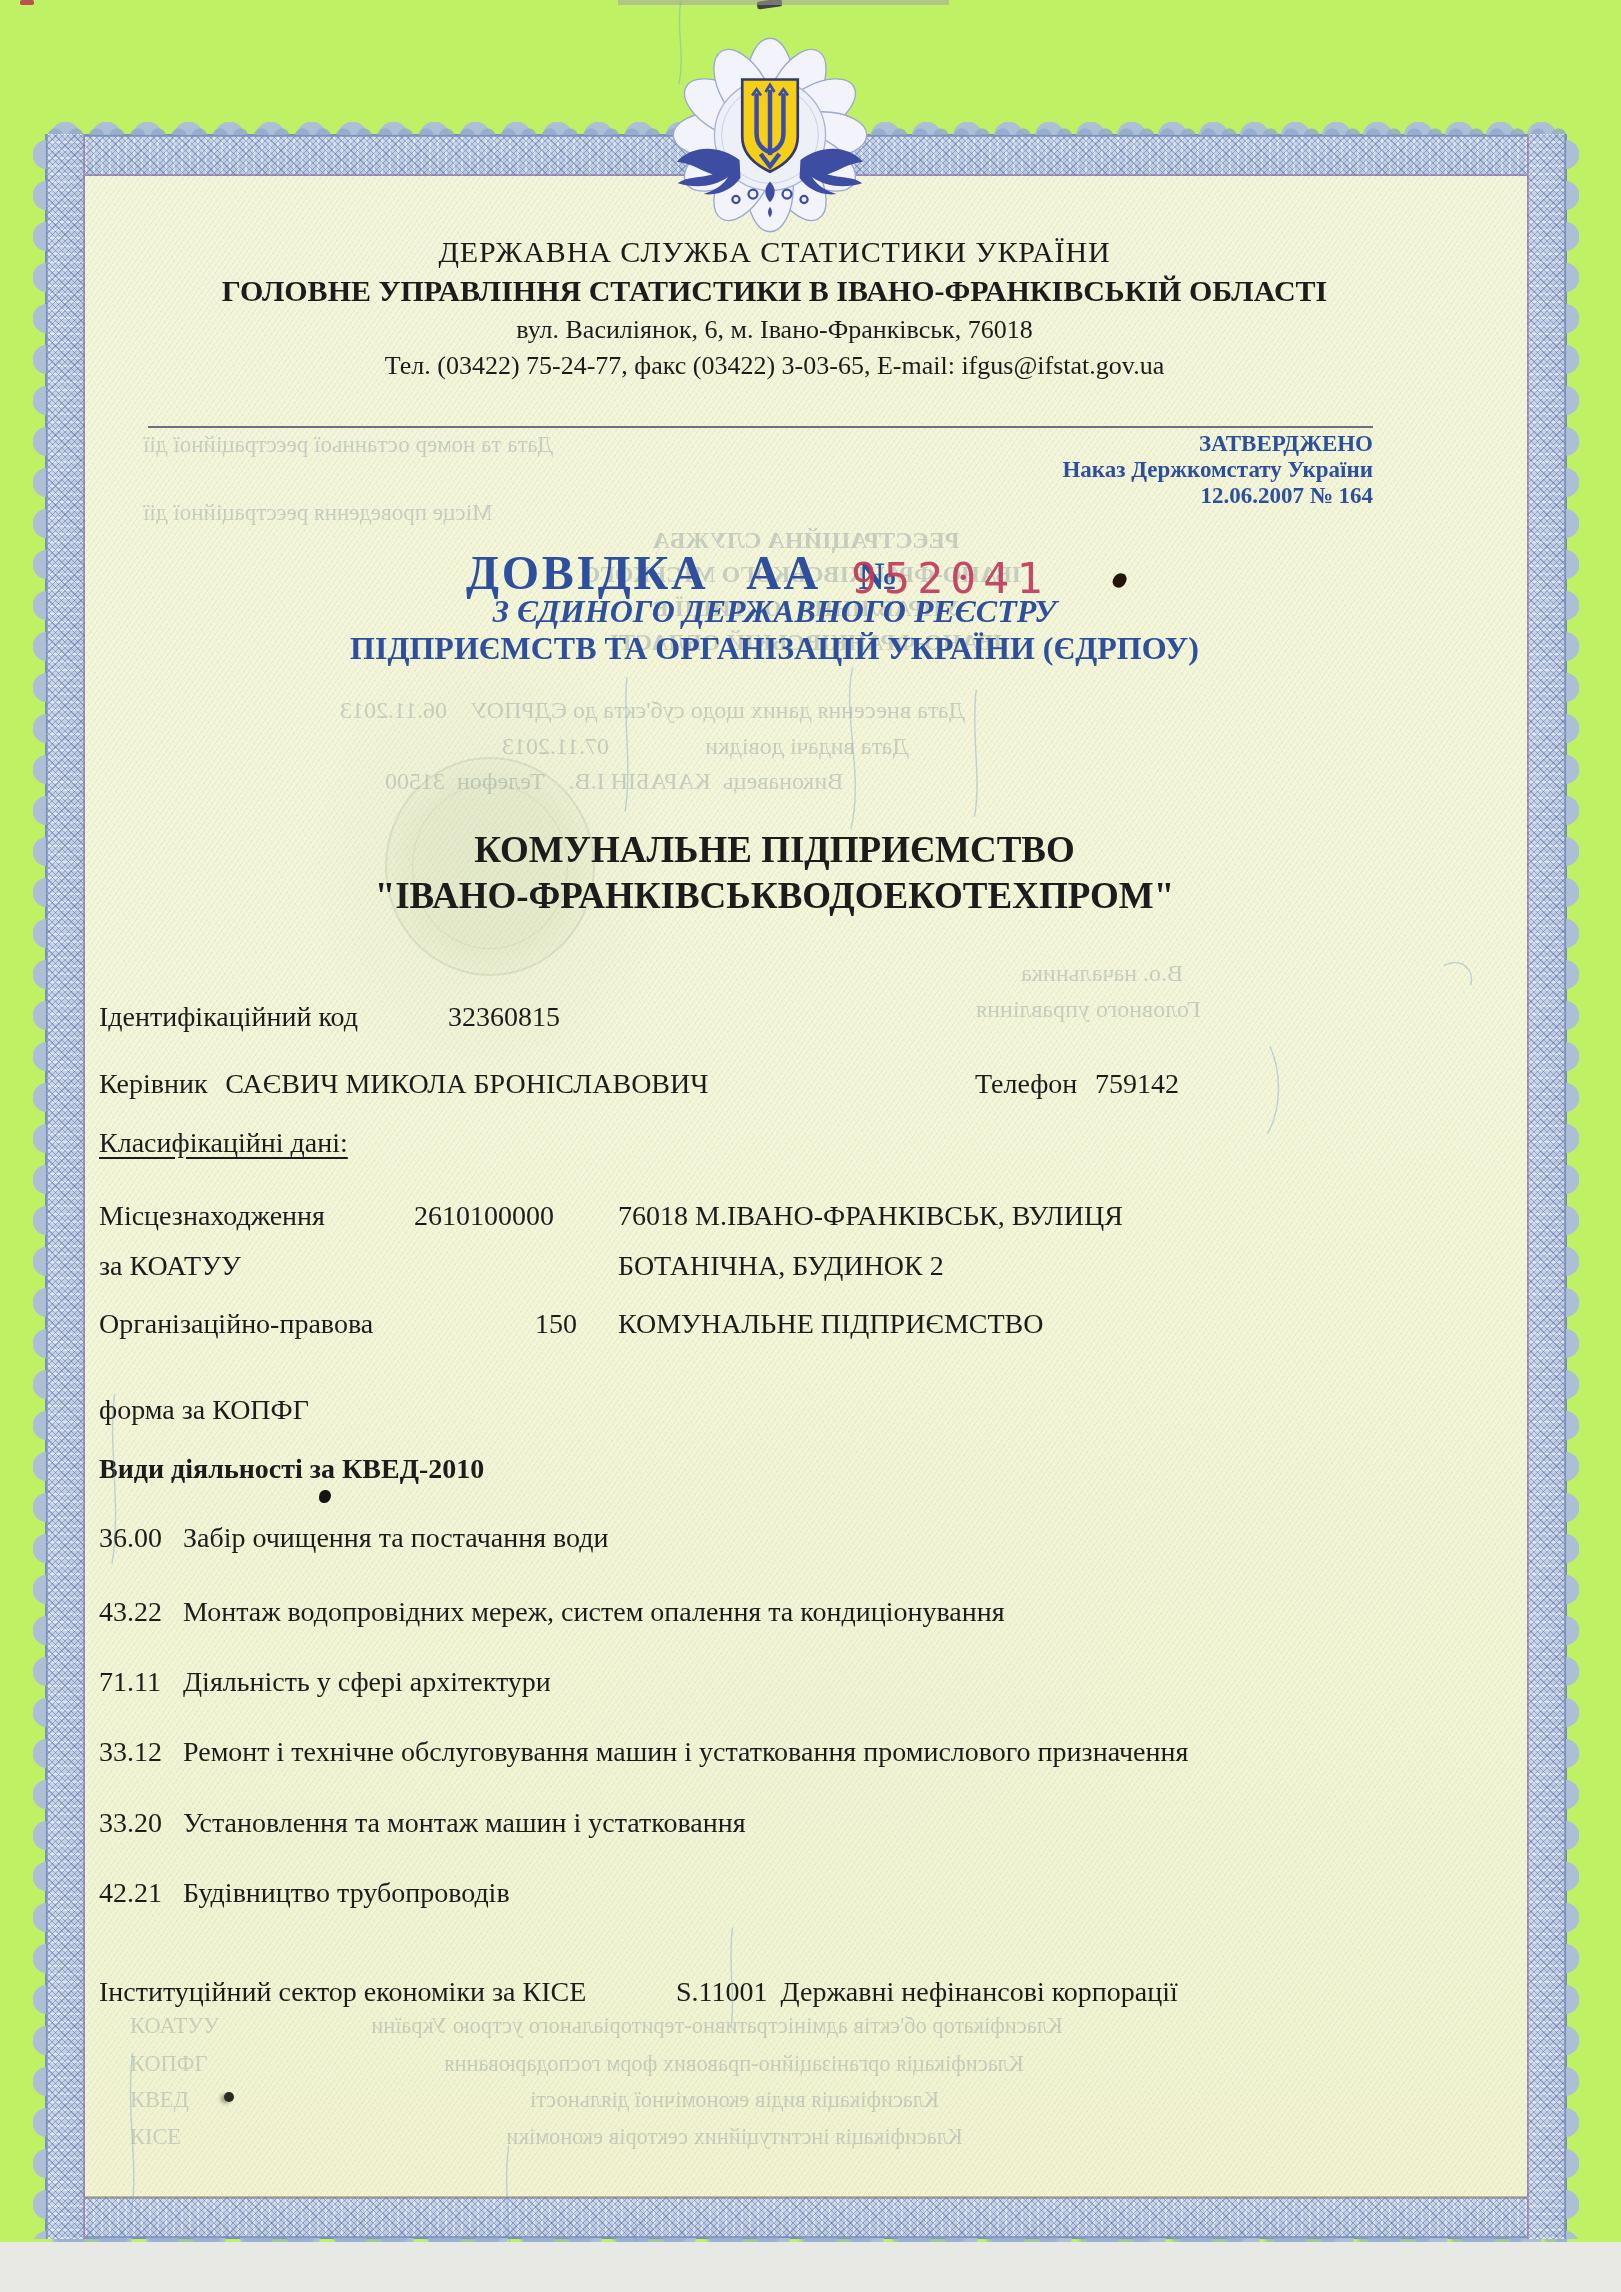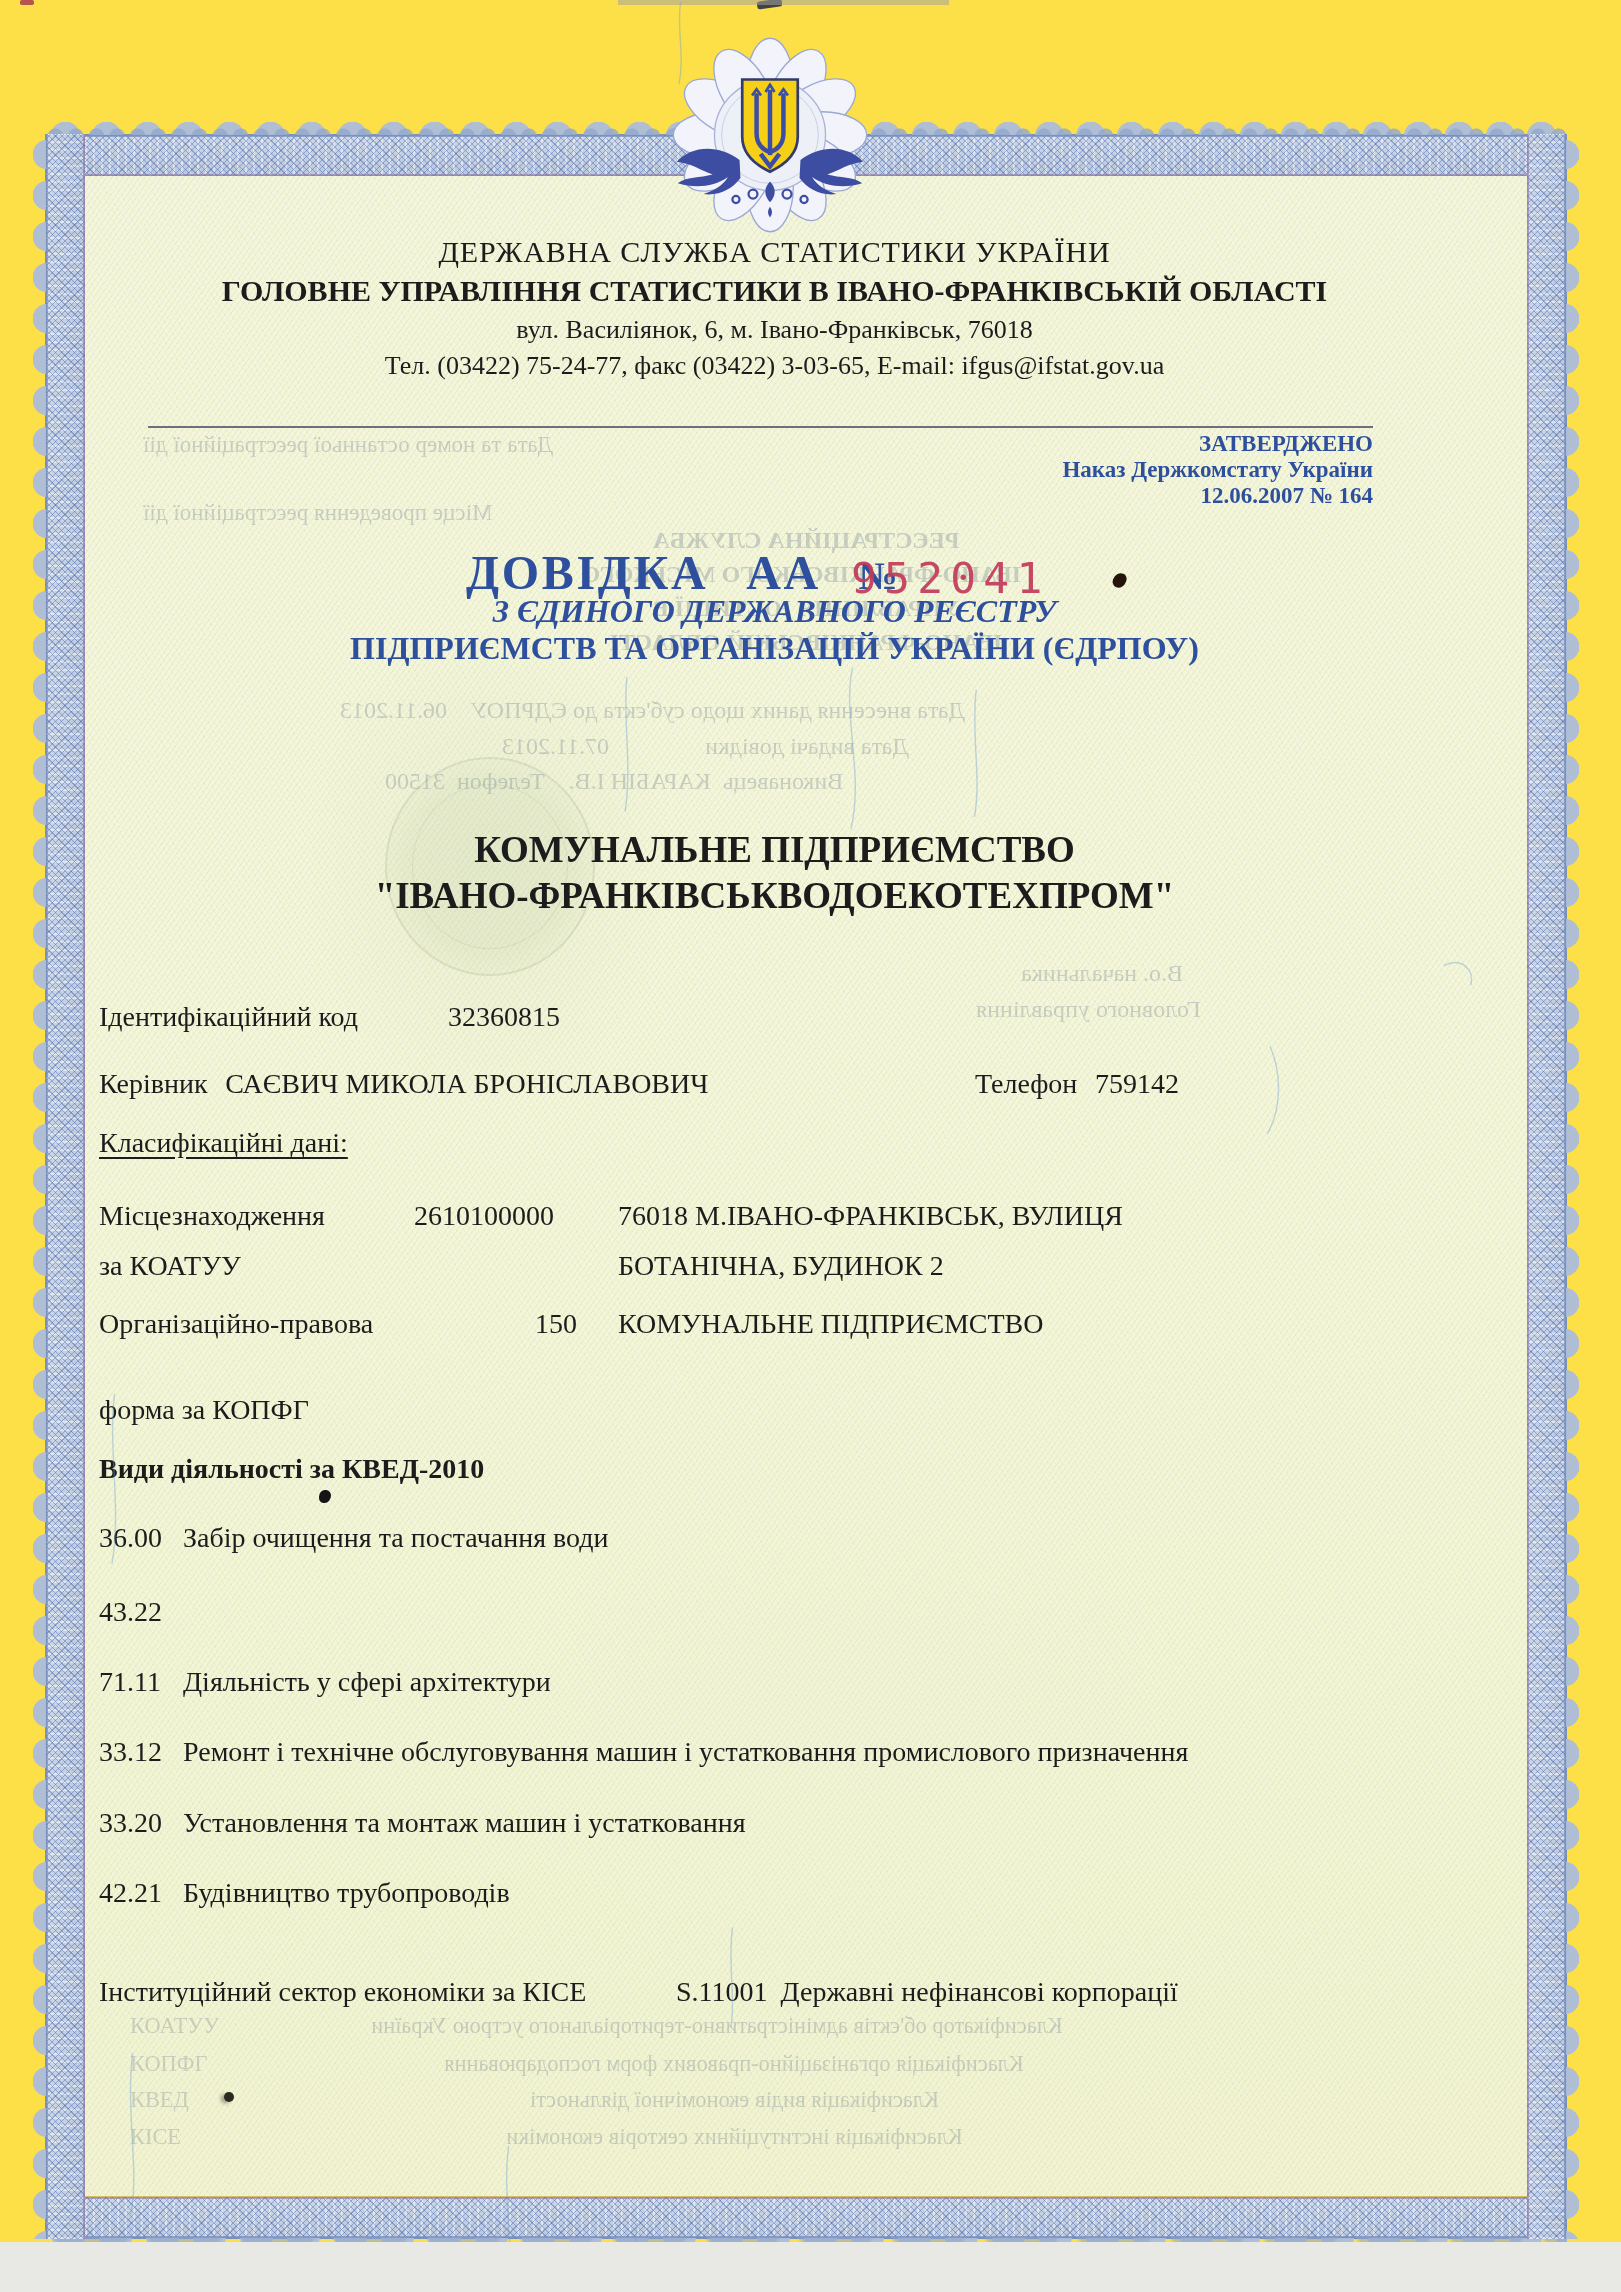--- a/index.html
+++ b/index.html
@@ -1,21 +1,21 @@
 <!DOCTYPE html>
 <html style="--title-blue: #2d4f9e; --stamp-red: #c23a5a; --paper-tint: #f4f6dc; --border-blue: #bac8df; --text-black: #1c1c1c;font-size:14.3px"><head>
 <meta charset="utf-8">
 <style>
   :root{
     --title-blue:#2d4f9e; --stamp-red:#c23a5a; --paper-tint:#f4f6dc;
     --border-blue:#bac8df; --text-black:#1c1c1c; --bleed-gray:#6f7e8c;
   }
   html,body{margin:0;padding:0;}
   body{background:#e8e8e4;}
-  #page{position:relative;width:1622px;height:2242px;background:#fde047;overflow:hidden;
+  #page{position:relative;width:1622px;height:2242px;background:#bef264;overflow:hidden;
         font-family:"Liberation Serif","DejaVu Serif",serif;}
   
   #paper{position:absolute;left:85px;top:176px;width:1442px;height:2020px;
     background:
       repeating-linear-gradient(125deg, rgba(208,216,140,.30) 0 0.9px, transparent 0.9px 4.5px),
       repeating-linear-gradient(55deg, rgba(214,222,160,.18) 0 0.9px, transparent 0.9px 5.4px),
       linear-gradient(180deg,#f3f5de 0%, #f4f6dc 55%, #f1f3d4 100%);
     outline:1.8px solid rgba(130,110,160,.30);}
   
   .strip{position:absolute;
@@ -185,20 +185,21 @@
   <div class="t" style="left:99px;top:1308px;font-size:28px;">Організаційно-правова</div>
   <div class="t" style="left:99px;top:1358px;font-size:28px;margin-top:36px;">форма за КОПФГ</div>
   <div class="t" style="left:535px;top:1308px;font-size:28px;">150</div>
   <div class="t" style="left:618px;top:1308px;font-size:28px;">КОМУНАЛЬНЕ ПІДПРИЄМСТВО</div>
 
   <div class="t" style="left:99px;top:1453px;font-size:28px;font-weight:bold;">Види діяльності за КВЕД-2010</div>
 
   <div class="t" style="left:99px;top:1522px;font-size:28px;">36.00</div>
   <div class="t" style="left:183px;top:1522px;font-size:28px;">Забір очищення та постачання води</div>
   <div class="t" style="left:99px;top:1596px;font-size:28px;">43.22</div>
+  <div class="t" style="left:183px;top:1596px;font-size:28px;">Монтаж водопровідних мереж, систем опалення та кондиціонування</div>
   <div class="t" style="left:99px;top:1666px;font-size:28px;">71.11</div>
   <div class="t" style="left:183px;top:1666px;font-size:28px;font-family:Liberation Serif, serif;">Діяльність у сфері архітектури</div>
   <div class="t" style="left:99px;top:1736px;font-size:28px;">33.12</div>
   <div class="t" style="left:183px;top:1736px;font-size:28px;">Ремонт і технічне обслуговування машин і устатковання промислового призначення</div>
   <div class="t" style="left:99px;top:1807px;font-size:28px;">33.20</div>
   <div class="t" style="left:183px;top:1807px;font-size:28px;">Установлення та монтаж машин і устатковання</div>
   <div class="t" style="left:99px;top:1877px;font-size:28px;">42.21</div>
   <div class="t" style="left:183px;top:1877px;font-size:28px;">Будівництво трубопроводів</div>
 
   <div class="t" style="left:99px;top:1976px;font-size:28px;">Інституційний сектор економіки за КІСЕ</div>

